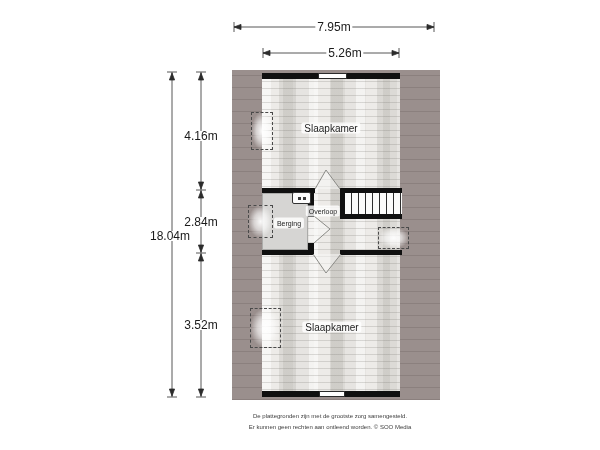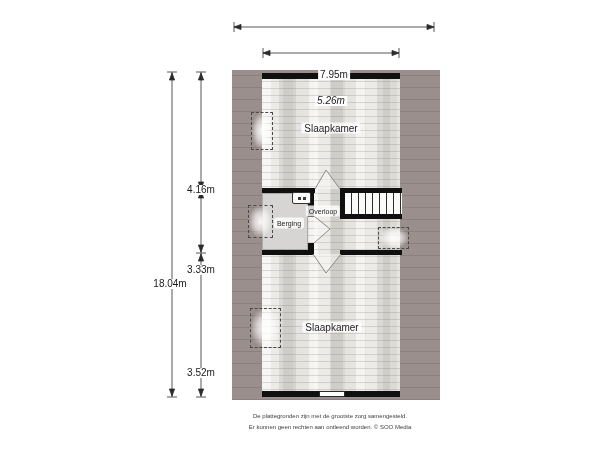--- a/index.html
+++ b/index.html
@@ -46,22 +46,22 @@
     border:1px solid #333;border-radius:2px;box-sizing:border-box;
     display:flex;align-items:center;justify-content:center;gap:2px;
   }
   .boiler i{display:block;width:3px;height:3px;background:#3a3a3a;}
   .roomlabel{
     transform:translate(-50%,-50%);font-size:10px;color:#1d1d1d;
     background:rgba(255,255,255,0.82);padding:0 3px;border-radius:2px;
     white-space:nowrap;line-height:11px;
   }
   .dimlabel{
-    transform:translate(-50%,-50%);font-size:10px;color:#1a1a1a;
-    background:#fff;padding:0 2px;white-space:nowrap;line-height:10px;margin-top:48px;
+    transform:translate(-50%,-50%);font-size:12px;color:#1a1a1a;
+    background:#fff;padding:0 2px;white-space:nowrap;line-height:10px;
   }
   .footer{
     left:330px;top:411px;transform:translateX(-50%);
     font-size:6px;line-height:1.8;color:#3d3d3d;text-align:center;white-space:nowrap;
   }
   svg.overlay{left:0;top:0;pointer-events:none;}
 </style>
 </head>
 <body>
 
@@ -136,24 +136,24 @@
     </g>
 
     <g stroke="#8a8a86" stroke-width="1" fill="rgba(248,248,246,0.55)">
       <path d="M315,189 L326,170 L340,189"></path>
       <path d="M313,254 L326,273 L341,254"></path>
       <path d="M314,216 L330,229 L314,243"></path>
     </g>
   </svg>
 
   <div class="abs dimlabel" style="left:334px;top:27px;">7.95m</div>
-  <div class="abs dimlabel" style="left:331px;top:53px;font-style:italic;">5.26m</div>
+  <div class="abs dimlabel" style="left:345px;top:53px;">5.26m</div>
   <div class="abs dimlabel" style="left:170px;top:236px;">18.04m</div>
-  <div class="abs dimlabel" style="left:201px;top:142px;">4.16m</div>
-  <div class="abs dimlabel" style="left:201px;top:222px;">3.33m</div>
+  <div class="abs dimlabel" style="left:201px;top:136px;">4.16m</div>
+  <div class="abs dimlabel" style="left:201px;top:222px;">2.84m</div>
   <div class="abs dimlabel" style="left:201px;top:325px;">3.52m</div>
 
   <div class="abs roomlabel" style="left:331px;top:128px;">Slaapkamer</div>
   <div class="abs roomlabel" style="left:332px;top:327px;">Slaapkamer</div>
   <div class="abs roomlabel" style="left:289px;top:223px;font-size:7px;">Berging</div>
   <div class="abs roomlabel" style="left:323px;top:211px;font-size:7px;">Overloop</div>
 
   <div class="abs footer">
     <div>De plattegronden zijn met de grootste zorg samengesteld.</div>
     <div>Er kunnen geen rechten aan ontleend worden. © SOO Media</div>

